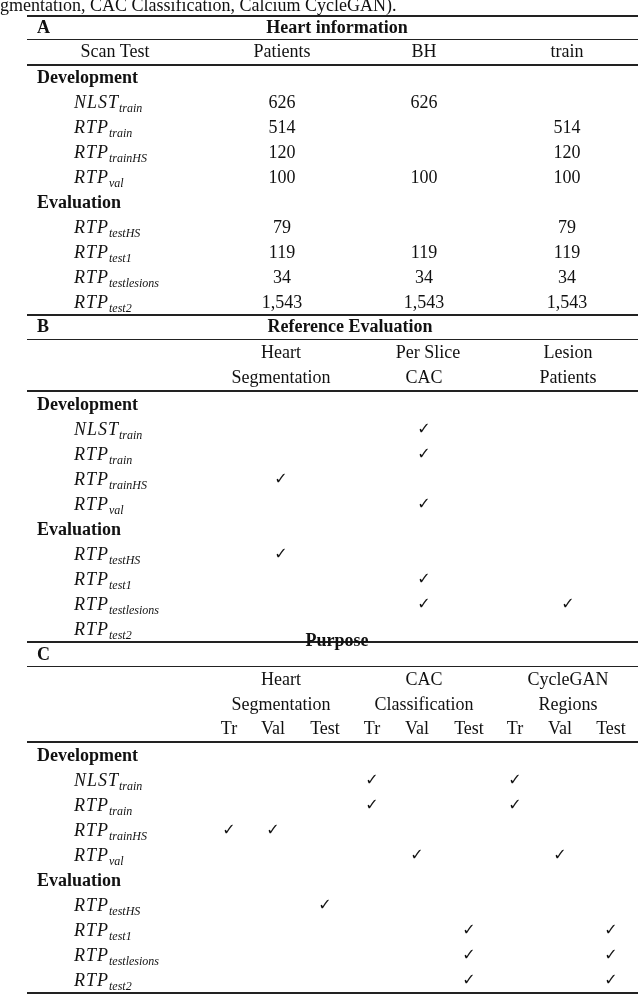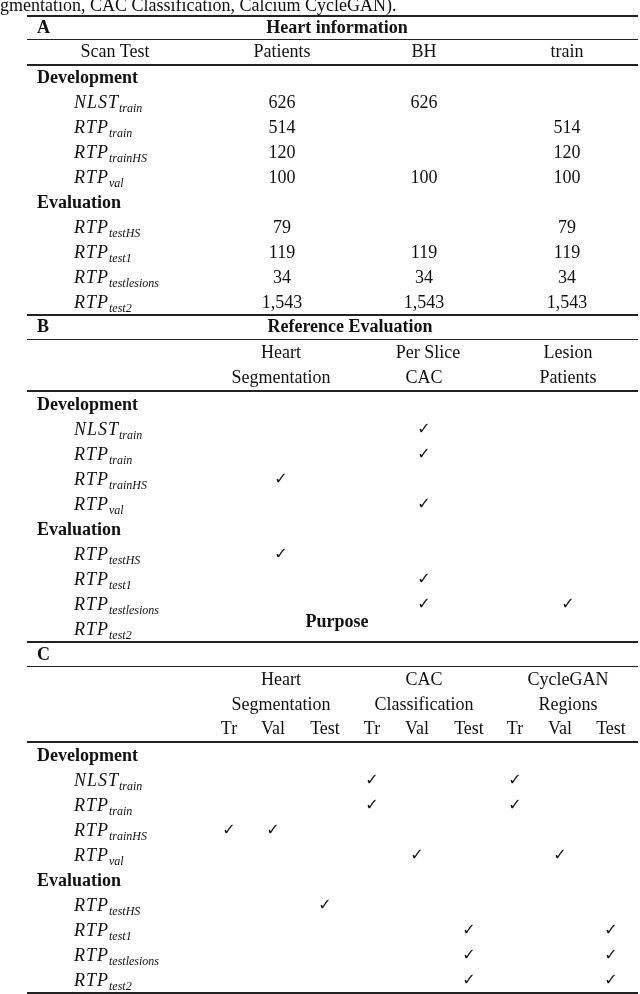--- a/index.html
+++ b/index.html
@@ -103,21 +103,21 @@
     <div class="abs" style="left:74px;top:593px;"><span class="var">RTP</span><span class="sub">testlesions</span></div>
     <div class="abs c chk" style="left:281px;top:593px;"></div>
     <div class="abs c chk" style="left:424px;top:593px;">✓</div>
     <div class="abs c chk" style="left:568px;top:593px;">✓</div>
     <div class="abs" style="left:74px;top:618px;"><span class="var">RTP</span><span class="sub">test2</span></div>
     <div class="abs c chk" style="left:281px;top:618px;"></div>
     <div class="abs c chk" style="left:424px;top:618px;"></div>
     <div class="abs c chk" style="left:568px;top:618px;"></div>
     <div class="rule thick" style="top:641px;"></div>
     <div class="abs b" style="left:37px;top:643px;">C</div>
-    <div class="abs b c" style="left:337px;top:610px;">Purpose</div>
+    <div class="abs b c" style="left:337px;top:629px;">Purpose</div>
     <div class="rule thin" style="top:666px;"></div>
     <div class="abs c" style="left:281px;top:668px;">Heart</div>
     <div class="abs c" style="left:281px;top:693px;">Segmentation</div>
     <div class="abs c" style="left:424px;top:668px;">CAC</div>
     <div class="abs c" style="left:424px;top:693px;">Classification</div>
     <div class="abs c" style="left:568px;top:668px;">CycleGAN</div>
     <div class="abs c" style="left:568px;top:693px;">Regions</div>
     <div class="abs c" style="left:229px;top:717px;">Tr</div>
     <div class="abs c" style="left:273px;top:717px;">Val</div>
     <div class="abs c" style="left:325px;top:717px;">Test</div>

